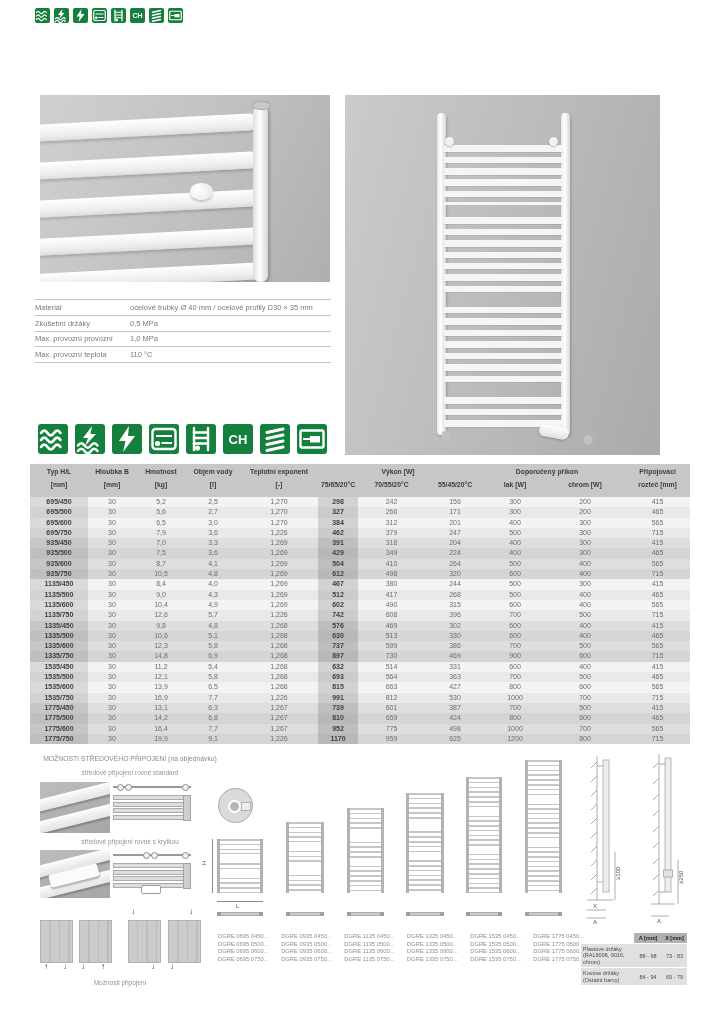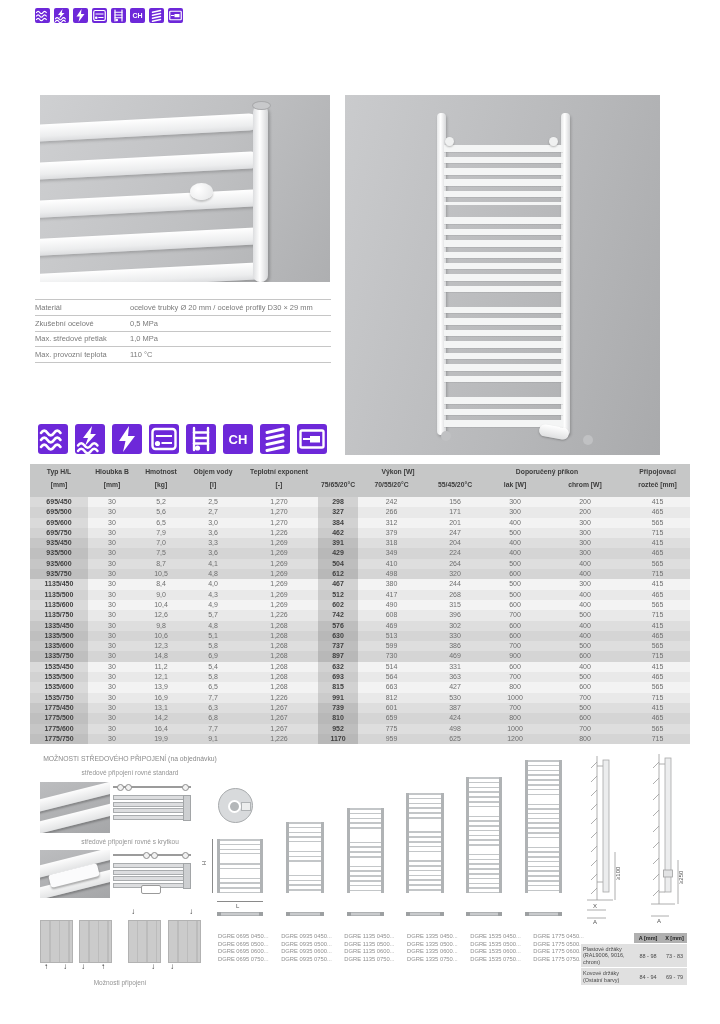--- a/index.html
+++ b/index.html
@@ -4,21 +4,21 @@
 <style>
   html,body{margin:0;padding:0;background:#fff}
   .page{position:relative;width:693px;height:1024px;background:#fff;overflow:hidden;
         font-family:"Liberation Sans",sans-serif}
   
   .icon-row{position:absolute;display:flex}
   .icon-row-top{left:35px;top:8px;gap:4px}
   .icon-row-top .icon{width:15px;height:15px;border-radius:2px}
   .icon-row-main{left:38px;top:424px;gap:7px}
   .icon-row-main .icon{width:30px;height:30px;border-radius:3px}
-  .icon{position:relative;flex:none;background:#6d28d9}
+  .icon{position:relative;flex:none;background:#15803d}
   .icon svg{position:absolute;inset:0;width:100%;height:100%}
   .ch-text{position:absolute;inset:0;display:flex;align-items:center;justify-content:center;
            color:#fff;font-weight:bold}
   .icon-row-main .ch-text{font-size:13px}
   .icon-row-top .ch-text{font-size:7px}
   
   .photo{position:absolute;overflow:hidden}
   .photo-left{left:40px;top:95px;width:290px;height:187px;
      background:linear-gradient(115deg,#cfd0d2,#bfc0c2 55%,#aeafb1)}
   .tubegrp{position:absolute;inset:0;transform:rotate(-3deg)}
@@ -211,28 +211,28 @@
     <div class="knob" style="left:100px;top:42px"></div>
     <div class="knob" style="left:204px;top:42px"></div>
     <div class="thermo"></div>
     <div class="valve" style="left:96px;top:336px"></div>
     <div class="valve" style="left:238px;top:340px"></div>
   </div>
 
   <div class="spec">
     <div class="spec-row">
         <span class="spec-label">Materiál</span>
-        <span>ocelové trubky Ø 20 mm / ocelové profily D30 × 29 mm</span>
+        <span>ocelové trubky Ø 40 mm / ocelové profily D30 × 35 mm</span>
       </div>
     <div class="spec-row">
-        <span class="spec-label">Zkušební ocelové</span>
+        <span class="spec-label">Zkušební držáky</span>
         <span>0,5 MPa</span>
       </div>
     <div class="spec-row">
-        <span class="spec-label">Max. středové přetlak</span>
+        <span class="spec-label">Max. provozní provozní</span>
         <span>1,0 MPa</span>
       </div>
     <div class="spec-row">
         <span class="spec-label">Max. provozní teplota</span>
         <span>110 °C</span>
       </div>
   </div>
 
   <div class="icon-row icon-row-main" id="mainIcons">
       <span class="icon">

